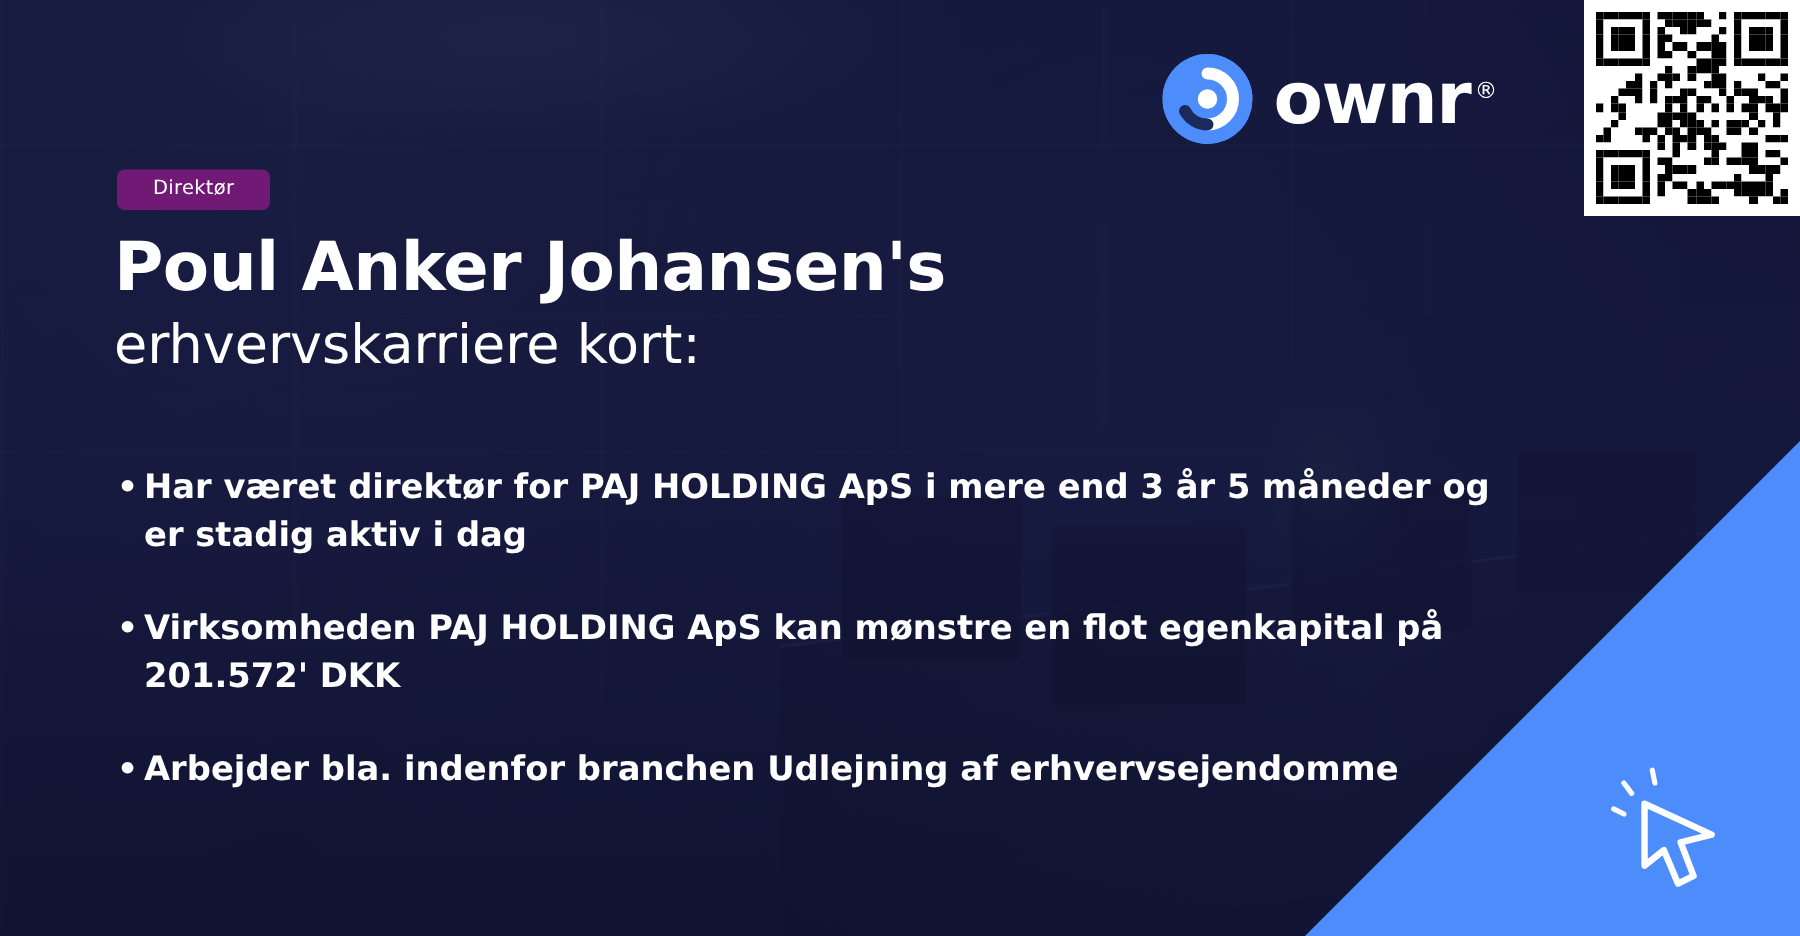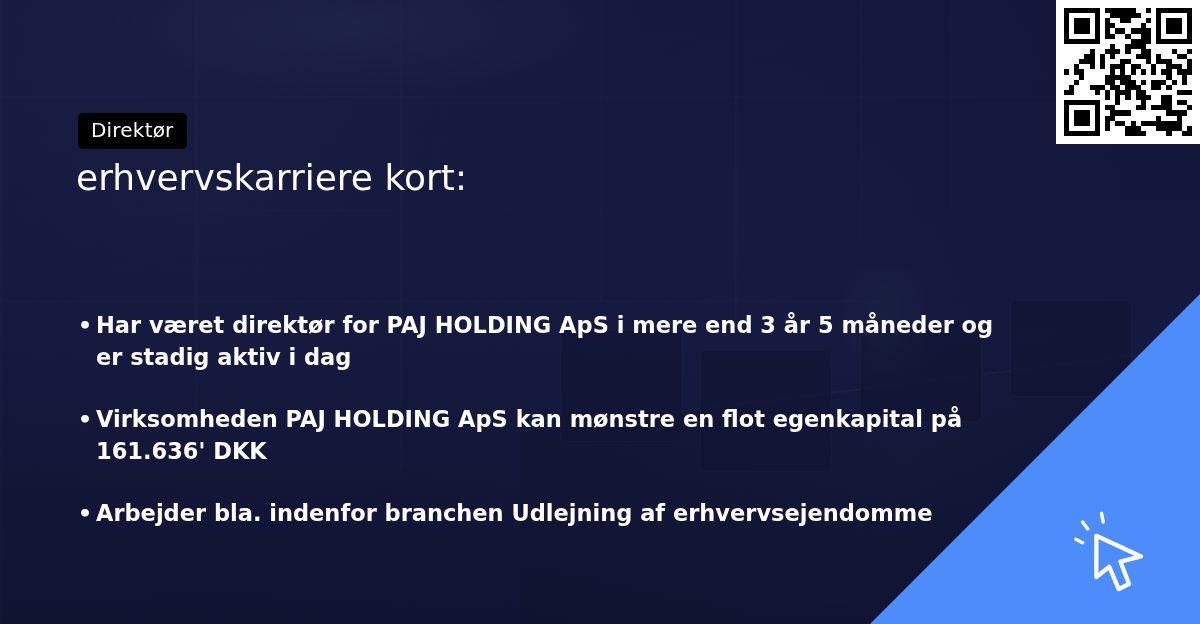--- a/index.html
+++ b/index.html
@@ -138,24 +138,24 @@
     grid-template-columns: repeat(25, 1fr);
     grid-template-rows: repeat(25, 1fr);
   }
   .qr-grid span { background: #ffffff; }
   .qr-grid span.b { background: #000000; }
 
   
   .badge {
     position: absolute;
     left: 78px; top: 113px;
-    background: #000000;
+    background: #701a75;
     color: #ffffff;
-    font-size: 20px;
-    padding: 5px 13px 7px;
+    font-size: 13px;
+    padding: 5px 24px 7px;
     border-radius: 5px;
     letter-spacing: 0.2px;
   }
   .headline {
     position: absolute;
     left: 76px; top: 152px;
     width: 900px;
     color: #ffffff;
   }
   .headline .line1 {
@@ -225,20 +225,31 @@
   <div class="wedge"></div>
   <svg class="cursor-icon" viewBox="0 0 100 100">
     <g fill="none" stroke="#ffffff" stroke-width="4" stroke-linecap="round">
       <path d="M10 38 L2 34"></path>
       <path d="M16 22 L10 14"></path>
       <path d="M34 14 L32 4"></path>
     </g>
     <path d="M26 30 L78 54 L54 60 L64 86 L52 92 L41 66 L26 78 Z" fill="#4c8dfb" stroke="#ffffff" stroke-width="5" stroke-linejoin="round"></path>
   </svg>
 
+  <div class="logo">
+    <div class="logo-mark">
+      <svg viewBox="0 0 60 60">
+        <circle cx="30" cy="30" r="30" fill="#4c8dfb"></circle>
+        <path d="M30 13 A17 17 0 0 1 30 47" fill="none" stroke="#ffffff" stroke-width="8" stroke-linecap="round"></path>
+        <path d="M30 47 A17 17 0 0 1 15 38" fill="none" stroke="#1b2a5a" stroke-width="8" stroke-linecap="round"></path>
+        <circle cx="30" cy="30" r="6.5" fill="#ffffff"></circle>
+      </svg>
+    </div>
+    <div class="logo-text"><span>ownr</span><sup>®</sup></div>
+  </div>
 
   <div class="qr">
     <div class="qr-grid" id="qr-grid">
         <span class="b"></span>
         <span class="b"></span>
         <span class="b"></span>
         <span class="b"></span>
         <span class="b"></span>
         <span class="b"></span>
         <span class="b"></span>
@@ -859,31 +870,32 @@
         <span></span>
         <span></span>
         <span class="b"></span>
         <span class="b"></span>
       </div>
   </div>
 
   <div class="badge">Direktør</div>
 
   <div class="headline">
+    <div class="line1">Poul Anker Johansen's</div>
     <div class="line2">erhvervskarriere kort:</div>
   </div>
 
   <div class="bullets">
     <div class="bullet">
       <span class="dot">•</span>
       <span class="txt">Har været direktør for PAJ HOLDING ApS i mere end 3 år 5 måneder og er stadig aktiv i dag</span>
     </div>
     <div class="bullet">
       <span class="dot">•</span>
-      <span class="txt">Virksomheden PAJ HOLDING ApS kan mønstre en flot egenkapital på 161.636' DKK</span>
+      <span class="txt">Virksomheden PAJ HOLDING ApS kan mønstre en flot egenkapital på 201.572' DKK</span>
     </div>
     <div class="bullet">
       <span class="dot">•</span>
       <span class="txt">Arbejder bla. indenfor branchen Udlejning af erhvervsejendomme</span>
     </div>
   </div>
 
 </div>
 
 </body></html>

